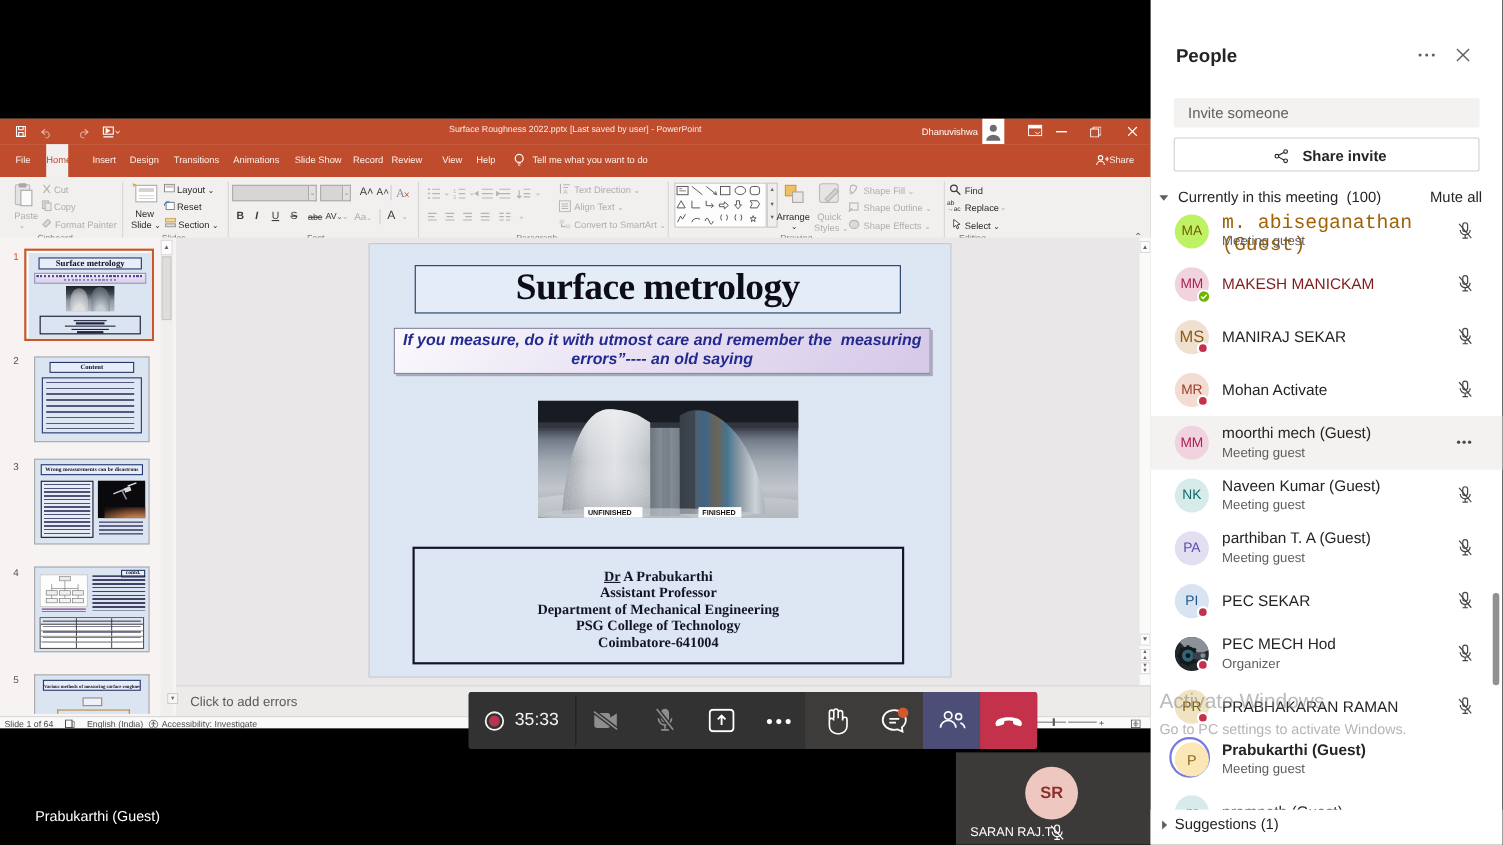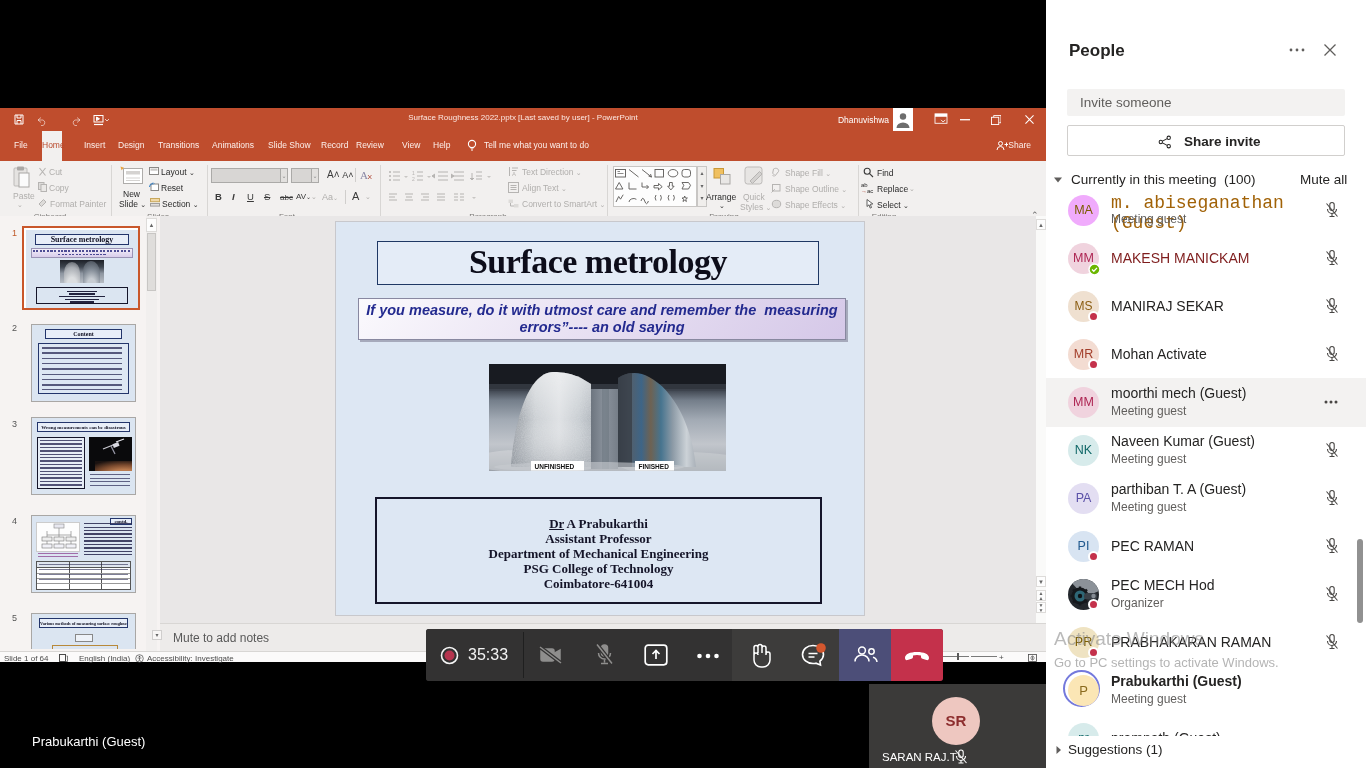--- a/index.html
+++ b/index.html
@@ -466,21 +466,21 @@
         </div>
         <div id="escroll">
           <div class="ebtn" style="top:3px;">▲</div>
           <div class="ebtn" style="top:360px;">▼</div>
           <div class="ebtn" style="top:374px;font-size:5px;line-height:4.5px;">▲<br>▲</div>
           <div class="ebtn" style="top:386px;font-size:5px;line-height:4.5px;">▼<br>▼</div>
         </div>
       </div>
     </div>
     <div id="notes">
-        <span style="position:absolute;left:13px;top:7px;">Mute to add notes</span>
+        <span style="position:absolute;left:13px;top:7px;">Click to add errors</span>
       </div>
     <div style="position:absolute;left:152px;top:522px;width:10px;height:10px;background:#f8f6f5;border:1px solid #d0cecd;font-size:6px;color:#666;text-align:center;line-height:9px;">▾</div>
     <div id="statusbar">
       <span style="position:absolute;left:4px;top:2px;">Slide 1 of 64</span>
       <svg style="position:absolute;left:59px;top:2px" width="9" height="8" viewBox="0 0 9 8">
           <rect x="0.5" y="0.5" width="6" height="7" fill="none" stroke="#4a4a4a"></rect>
           <path d="M7.5 2 l1 0 0 5.5 -5 0" fill="none" stroke="#4a4a4a" stroke-width="0.7"></path>
         </svg>
       <span style="position:absolute;left:79px;top:2px;">English (India)</span>
       <svg style="position:absolute;left:135px;top:1.5px" width="9" height="9" viewBox="0 0 9 9">
@@ -603,21 +603,21 @@
             <path d="M4.8 6.6 l5 -2.7 M4.8 8.4 l5 2.7"></path>
           </g>
         </svg>
   <span style="position:absolute;left:116px;top:8px;font-size:13.5px;font-weight:bold;color:#252423;">Share invite</span>
       </div>
 <svg style="position:absolute;left:7px;top:176px" width="10" height="8" viewBox="0 0 10 8">
         <path d="M1 1.5 l4 5 4 -5 z" fill="#605e5c"></path>
       </svg>
 <div style="position:absolute;left:25px;top:172px;font-size:13.5px;color:#252423;">Currently in this meeting&nbsp; (100)</div>
 <div style="position:absolute;left:254px;top:172px;font-size:13.5px;color:#252423;">Mute all</div>
-<div style="position:absolute;left:22px;top:194.5px;width:31px;height:31px;border-radius:50%;background:#f0abfc;color:#7a5c00;font-size:12.5px;text-align:center;line-height:31px;">MA</div>
+<div style="position:absolute;left:22px;top:194.5px;width:31px;height:31px;border-radius:50%;background:#bef264;color:#7a5c00;font-size:12.5px;text-align:center;line-height:31px;">MA</div>
       <div style="position:absolute;left:65px;top:193px;font-size:18px;color:#a16207;font-family:Liberation Mono, monospace;">m. abiseganathan (Guest)</div>
       <div style="position:absolute;left:65px;top:212px;font-size:12px;color:#605e5c;">Meeting guest</div>
       <svg style="position:absolute;left:278px;top:201px" width="16" height="18" viewBox="0 0 16 18">
         <g fill="none" stroke="#484644" stroke-width="1.1">
           <rect x="5.8" y="1.5" width="4.4" height="8" rx="2.2"></rect>
           <path d="M3.5 8 a4.5 4.5 0 0 0 9 0"></path>
           <path d="M8 12.5 v2.5 M5.5 15.5 h5"></path>
           <path d="M2.5 2.5 l11 13"></path>
         </g>
       </svg>
@@ -628,21 +628,21 @@
       </svg>
       <div style="position:absolute;left:65px;top:250px;font-size:14px;color:#7f1d1d;">MAKESH MANICKAM</div>
       <svg style="position:absolute;left:278px;top:249px" width="16" height="18" viewBox="0 0 16 18">
         <g fill="none" stroke="#484644" stroke-width="1.1">
           <rect x="5.8" y="1.5" width="4.4" height="8" rx="2.2"></rect>
           <path d="M3.5 8 a4.5 4.5 0 0 0 9 0"></path>
           <path d="M8 12.5 v2.5 M5.5 15.5 h5"></path>
           <path d="M2.5 2.5 l11 13"></path>
         </g>
       </svg>
-<div style="position:absolute;left:22px;top:290.5px;width:31px;height:31px;border-radius:50%;background:#efe0d0;color:#8a5c10;font-size:12px;text-align:center;line-height:31px;">MS</div>
+<div style="position:absolute;left:22px;top:290.5px;width:31px;height:31px;border-radius:50%;background:#efe0d0;color:#8a5c10;font-size:15px;text-align:center;line-height:31px;">MS</div>
       <div style="position:absolute;left:42px;top:311px;width:11px;height:11px;border-radius:50%;background:#c4314b;border:2px solid #fff;"></div>
       <div style="position:absolute;left:65px;top:298px;font-size:14px;color:#252423;">MANIRAJ SEKAR</div>
       <svg style="position:absolute;left:278px;top:297px" width="16" height="18" viewBox="0 0 16 18">
         <g fill="none" stroke="#484644" stroke-width="1.1">
           <rect x="5.8" y="1.5" width="4.4" height="8" rx="2.2"></rect>
           <path d="M3.5 8 a4.5 4.5 0 0 0 9 0"></path>
           <path d="M8 12.5 v2.5 M5.5 15.5 h5"></path>
           <path d="M2.5 2.5 l11 13"></path>
         </g>
       </svg>
@@ -685,21 +685,21 @@
       <svg style="position:absolute;left:278px;top:489px" width="16" height="18" viewBox="0 0 16 18">
         <g fill="none" stroke="#484644" stroke-width="1.1">
           <rect x="5.8" y="1.5" width="4.4" height="8" rx="2.2"></rect>
           <path d="M3.5 8 a4.5 4.5 0 0 0 9 0"></path>
           <path d="M8 12.5 v2.5 M5.5 15.5 h5"></path>
           <path d="M2.5 2.5 l11 13"></path>
         </g>
       </svg>
 <div style="position:absolute;left:22px;top:530.5px;width:31px;height:31px;border-radius:50%;background:#d8e4f2;color:#20598f;font-size:12.5px;text-align:center;line-height:31px;">PI</div>
       <div style="position:absolute;left:42px;top:551px;width:11px;height:11px;border-radius:50%;background:#c4314b;border:2px solid #fff;"></div>
-      <div style="position:absolute;left:65px;top:538px;font-size:14px;color:#252423;">PEC RAMAN</div>
+      <div style="position:absolute;left:65px;top:538px;font-size:14px;color:#252423;">PEC SEKAR</div>
       <svg style="position:absolute;left:278px;top:537px" width="16" height="18" viewBox="0 0 16 18">
         <g fill="none" stroke="#484644" stroke-width="1.1">
           <rect x="5.8" y="1.5" width="4.4" height="8" rx="2.2"></rect>
           <path d="M3.5 8 a4.5 4.5 0 0 0 9 0"></path>
           <path d="M8 12.5 v2.5 M5.5 15.5 h5"></path>
           <path d="M2.5 2.5 l11 13"></path>
         </g>
       </svg>
 <svg style="position:absolute;left:22px;top:578.5px" width="31" height="31" viewBox="0 0 31 31">
         <defs>

